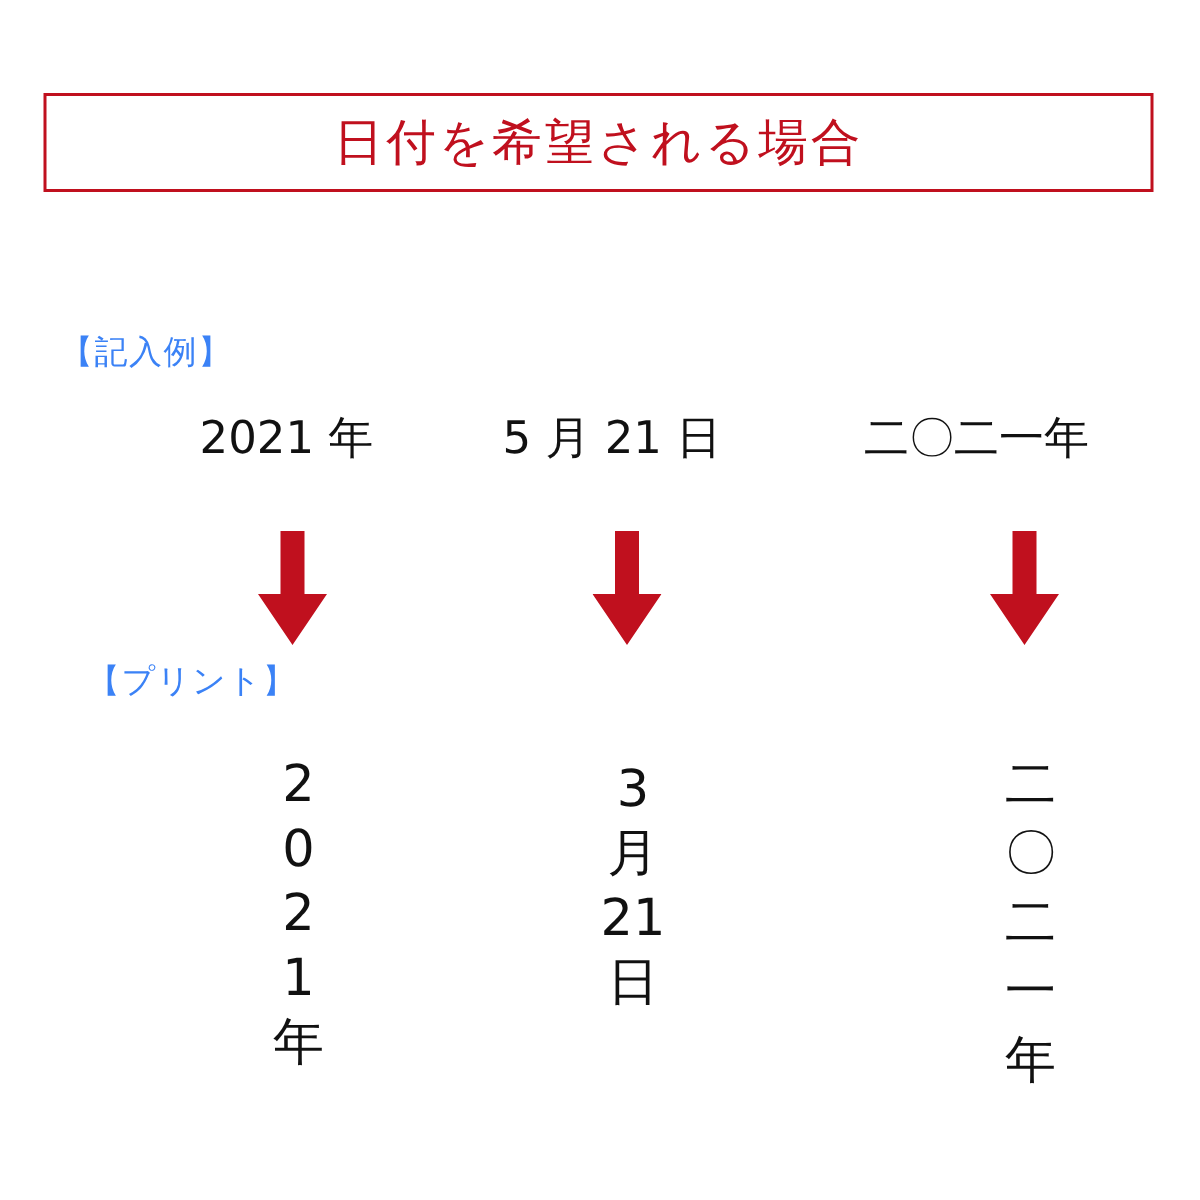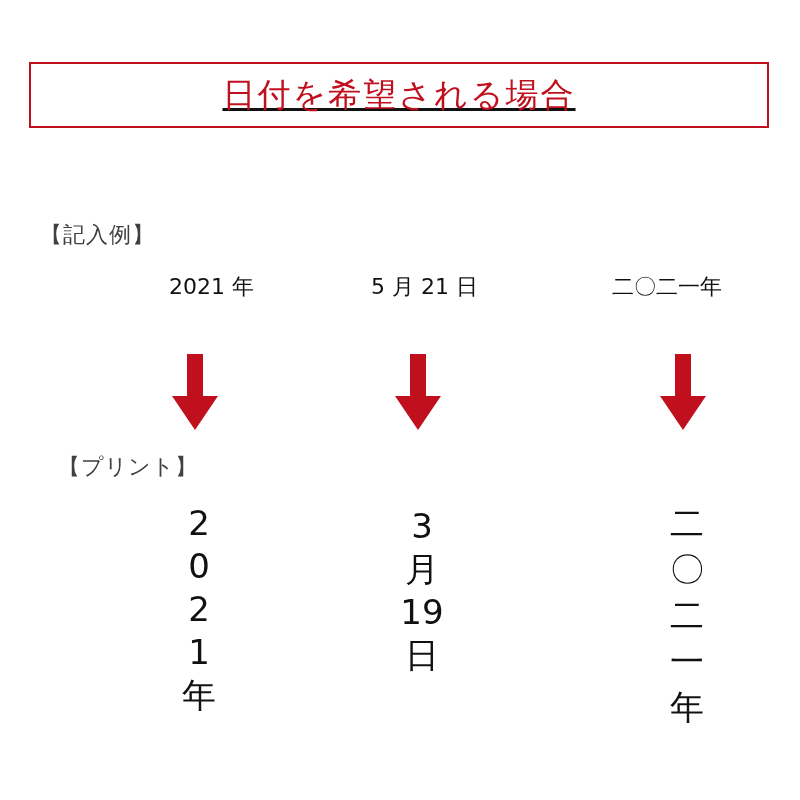--- a/index.html
+++ b/index.html
@@ -1,23 +1,23 @@
 <!DOCTYPE html>
 <html><head>
 <meta charset="utf-8">
 <style>
   html, body { margin: 0; padding: 0; background: #ffffff; }
   body { width: 800px; height: 800px; position: relative; overflow: hidden;
          font-family: "DejaVu Sans", sans-serif; color: #111; }
   .title-box { position: absolute; left: 29px; top: 62px; width: 740px; height: 66px;
                border: 2px solid #c0101e; box-sizing: border-box;
-               display: flex; align-items: center; justify-content: center; text-decoration: underline; }
+               display: flex; align-items: center; justify-content: center; }
   .title-text { color: #c0101e; font-size: 33px; letter-spacing: 2px; }
-  .label { position: absolute; font-size: 22px; color: #404040; letter-spacing: 1px; }
-  .example { position: absolute; top: 272px; font-size: 22px; color: #111; white-space: nowrap; margin-left: 36px; }
+  .label { position: absolute; font-size: 22px; color: #3b82f6; letter-spacing: 1px; }
+  .example { position: absolute; top: 272px; font-size: 30px; color: #111; white-space: nowrap; }
   .arrow { position: absolute; width: 46px; height: 76px; }
   .vertical { position: absolute; display: flex; flex-direction: column; align-items: center;
               font-family: "DejaVu Sans", sans-serif; font-size: 34px; line-height: 43px; color: #111; }
   .vertical span { display: block; }
 </style>
 </head>
 <body>
 
 <div class="title-box">
   <span class="title-text">日付を希望される場合</span>
@@ -32,34 +32,34 @@
 <svg class="arrow" style="left:172px; top:354px;" viewBox="0 0 46 76">
   <polygon points="15,0 31,0 31,42 46,42 23,76 0,42 15,42" fill="#c0101e"></polygon>
 </svg>
 <svg class="arrow" style="left:395px; top:354px;" viewBox="0 0 46 76">
   <polygon points="15,0 31,0 31,42 46,42 23,76 0,42 15,42" fill="#c0101e"></polygon>
 </svg>
 <svg class="arrow" style="left:660px; top:354px;" viewBox="0 0 46 76">
   <polygon points="15,0 31,0 31,42 46,42 23,76 0,42 15,42" fill="#c0101e"></polygon>
 </svg>
 
-<div class="label" style="left:58px; top:452px;">【プリント】</div>
+<div class="label" style="left:58px; top:439px;">【プリント】</div>
 
 <div class="vertical" style="left:174px; top:502px; width:50px;">
   <span>2</span>
   <span>0</span>
   <span>2</span>
   <span>1</span>
   <span>年</span>
 </div>
 
 <div class="vertical" style="left:392px; top:505px; width:60px;">
   <span>3</span>
   <span>月</span>
-  <span>19</span>
+  <span>21</span>
   <span>日</span>
 </div>
 
 <div class="vertical" style="left:662px; top:500px; width:50px; line-height:46px;">
   <span>二</span>
   <span>〇</span>
   <span>二</span>
   <span>一</span>
   <span>年</span>
 </div>

